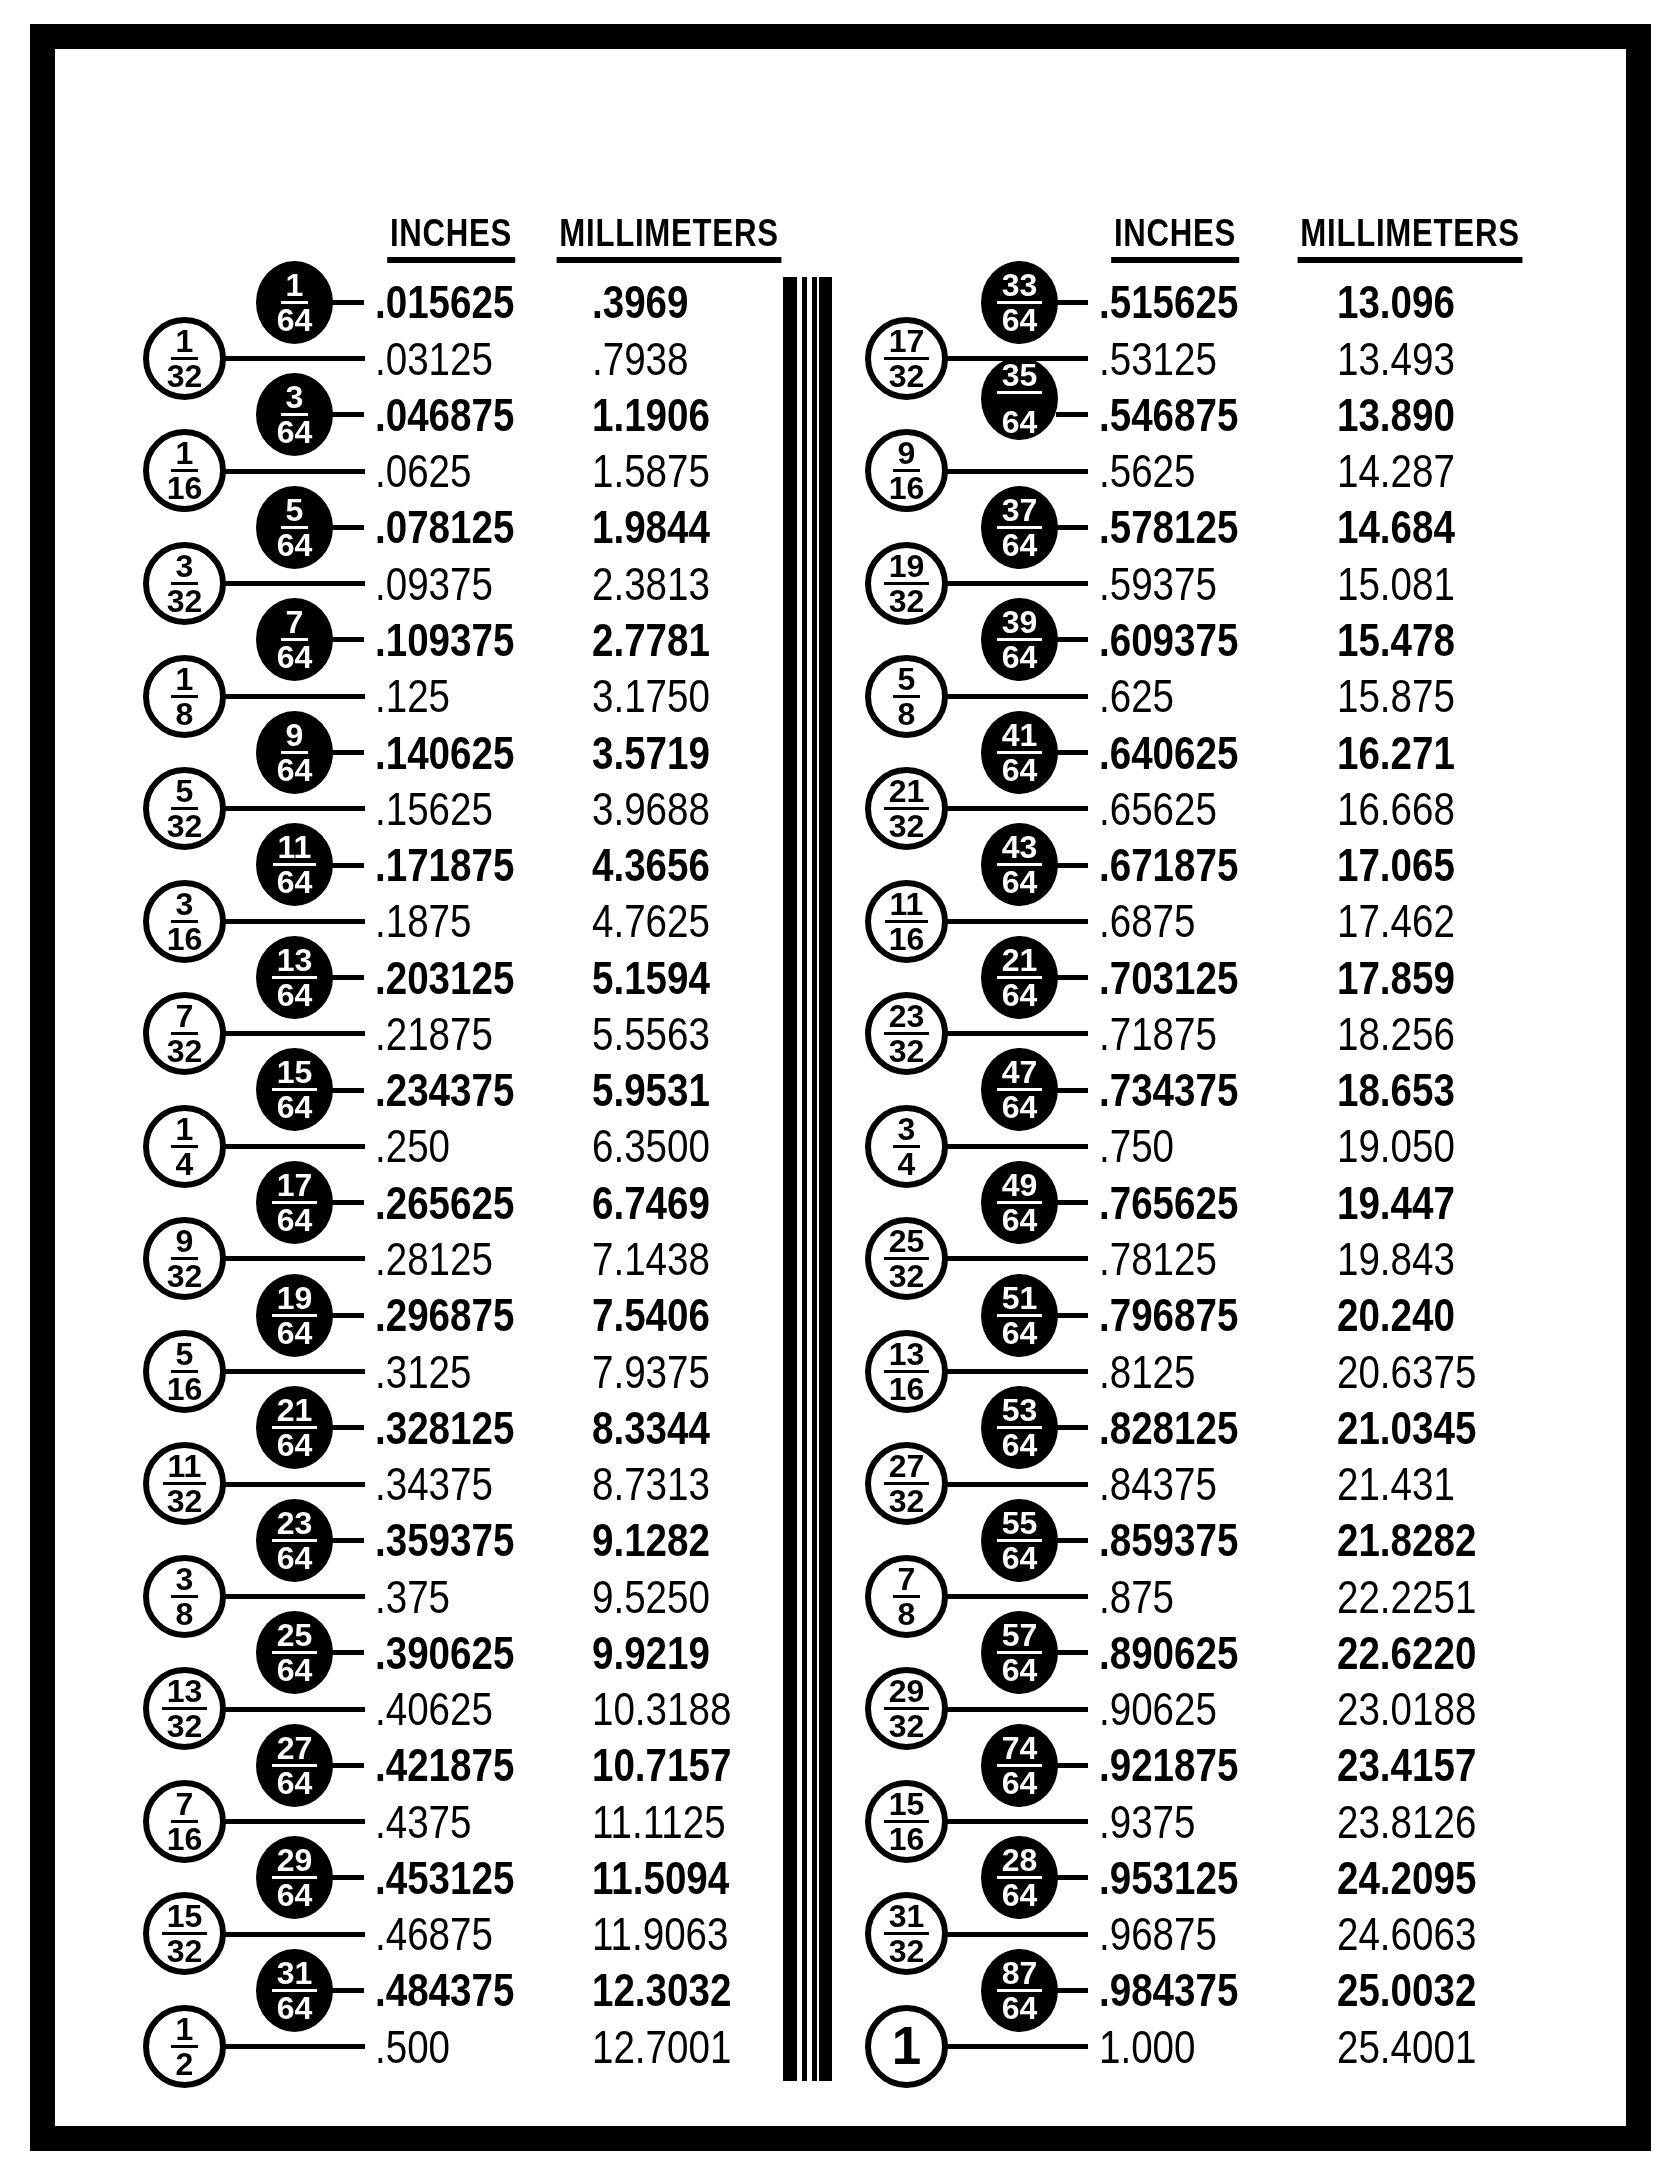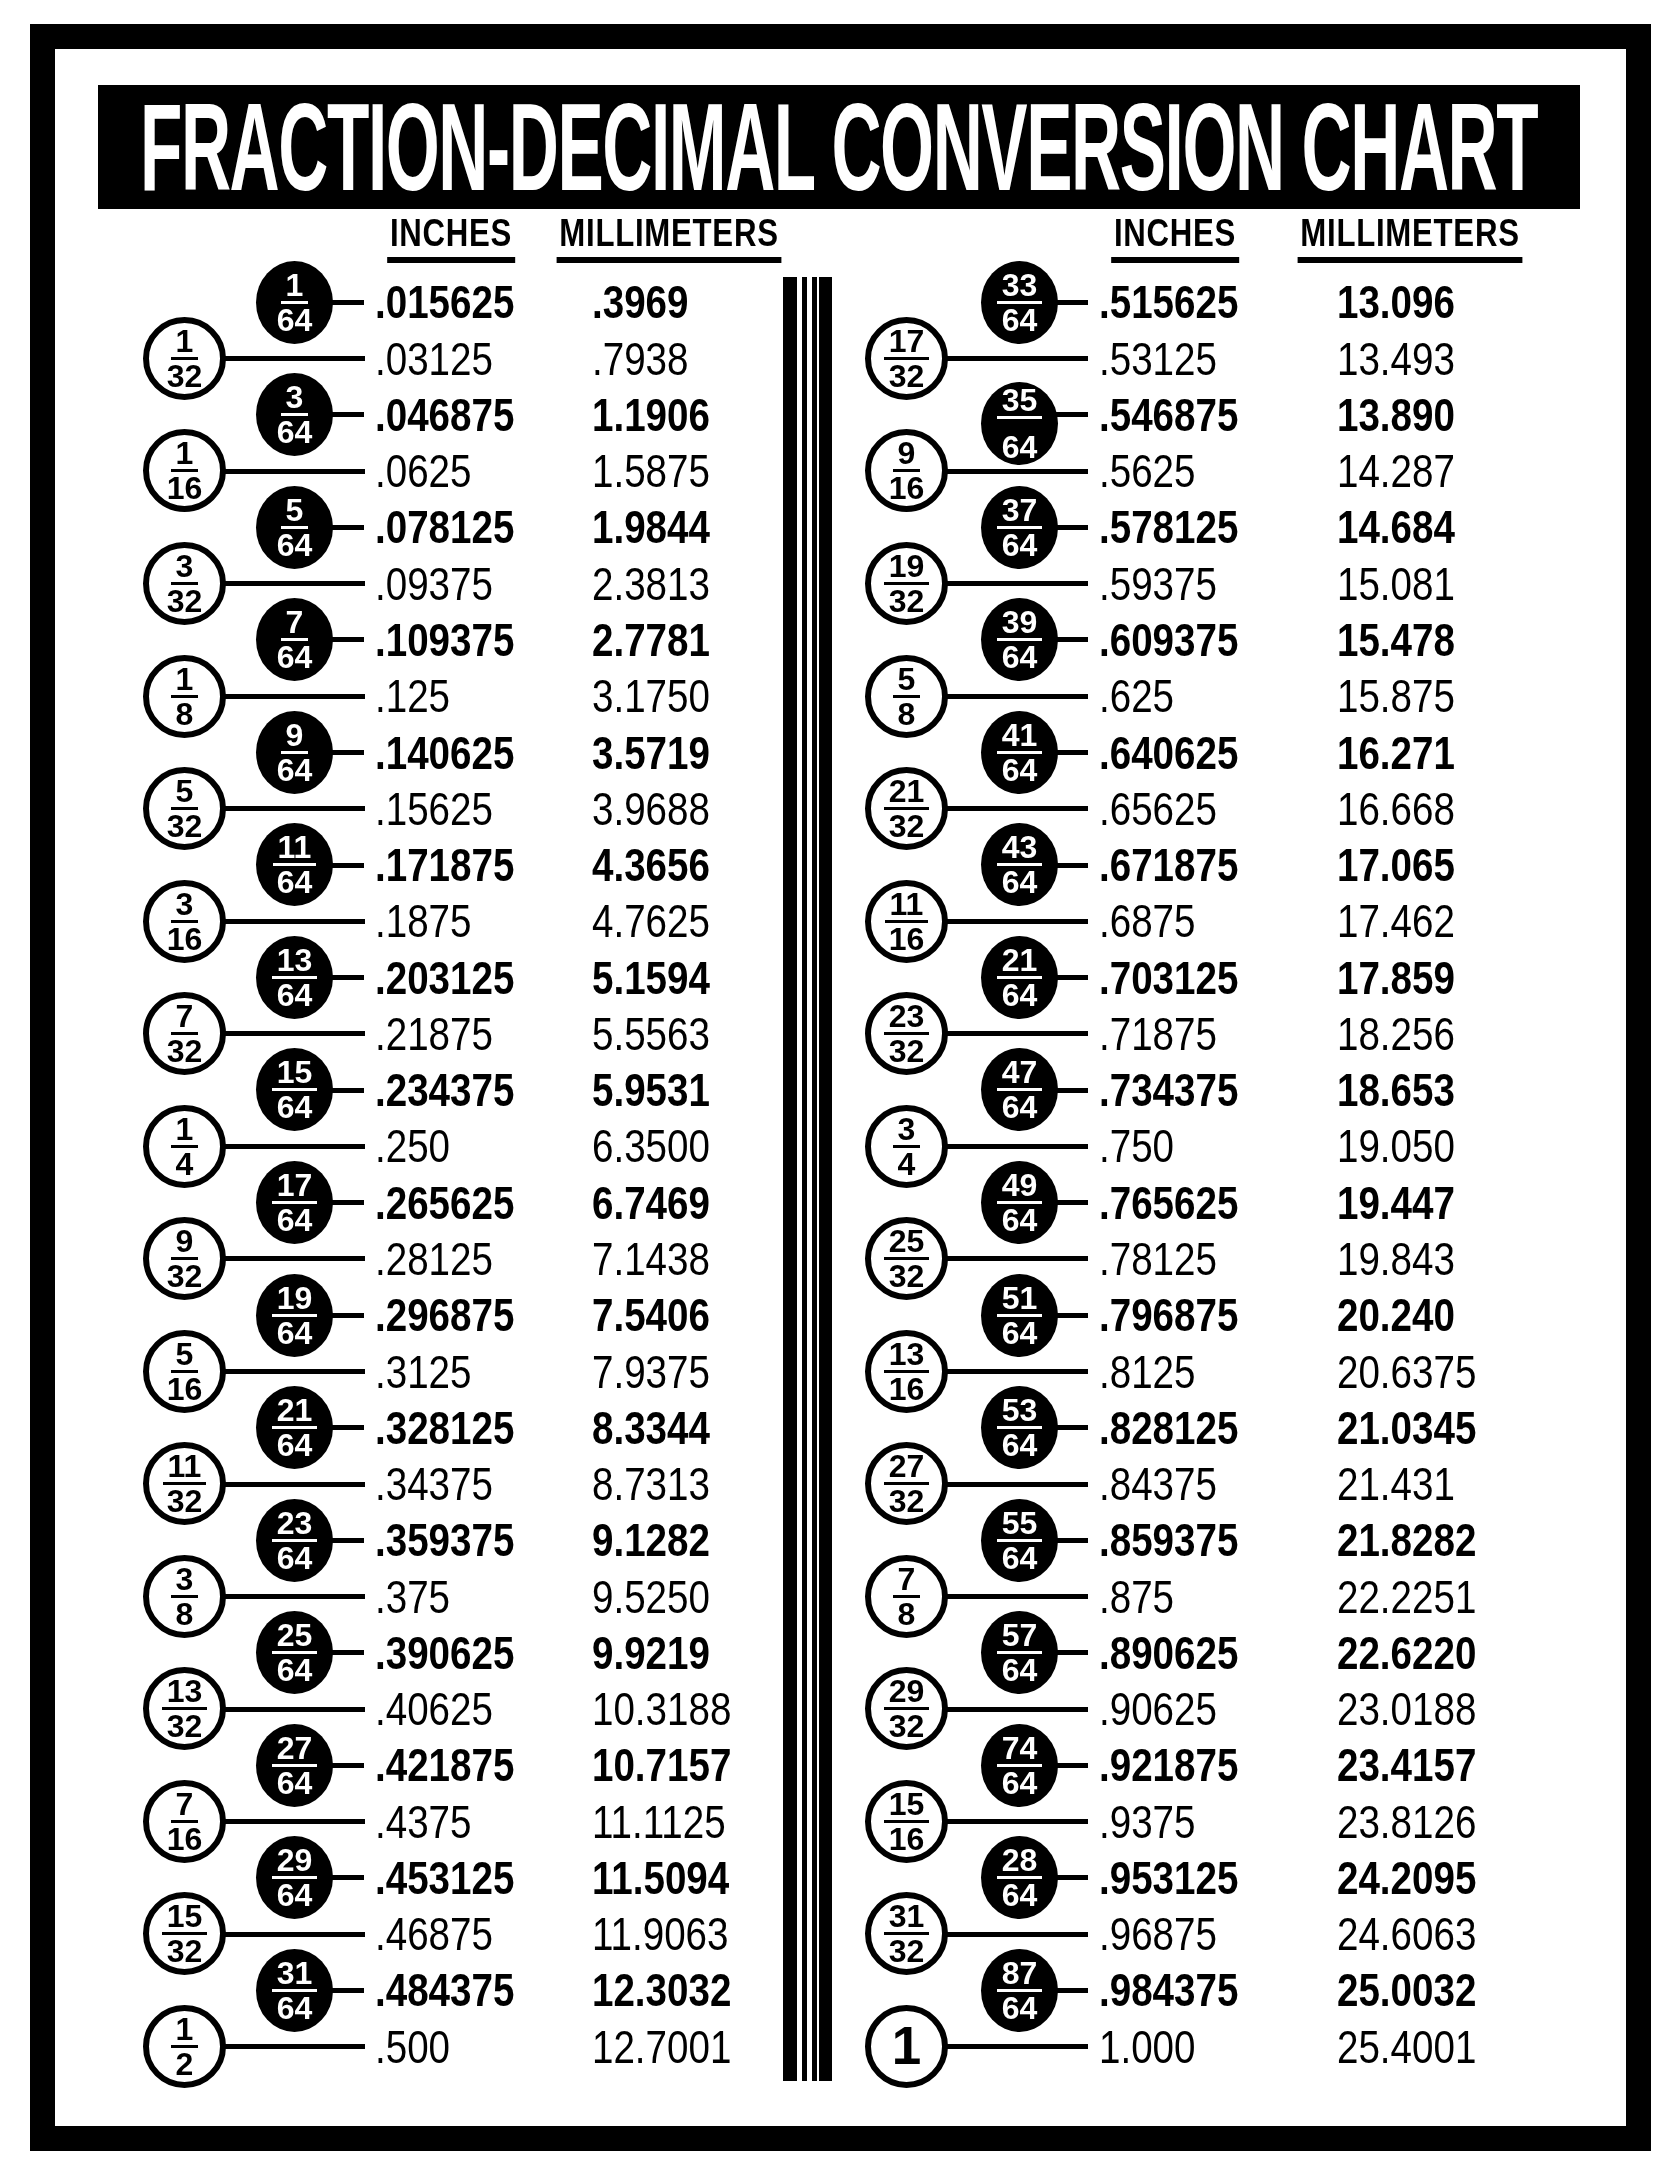--- a/index.html
+++ b/index.html
@@ -88,23 +88,20 @@
     letter-spacing:0px;
   }
   .val.bold{font-weight:bold;}
 </style>
 </head>
 <body>
 
 <div id="page">
   <div class="frame"></div>
 
-  <div class="banner">
-    <div class="title">FRACTION-DECIMAL CONVERSION CHART</div>
-  </div>
 
   <div class="colhead" style="left:451px">INCHES</div>
   <div class="colhead" style="left:669px">MILLIMETERS</div>
   <div class="colhead" style="left:1175px">INCHES</div>
   <div class="colhead" style="left:1410px">MILLIMETERS</div>
 
   <div>
     <div class="divider-bar" style="left:783px;width:13.6px"></div>
     <div class="divider-bar" style="left:802px;width:5.1px"></div>
     <div class="divider-bar" style="left:812px;width:5.1px"></div>
@@ -346,21 +343,21 @@
       <div class="val bold" style="left: 1099px; top: 302px;">.515625</div>
       <div class="val bold" style="left: 1337px; top: 302px;">13.096</div>
       <div class="cline" style="left: 947px; width: 141px; top: 356px;"></div>
       <div class="circle white" style="left: 865px; top: 317px;">
         <span class="num">17</span>
         <span class="den">32</span>
       </div>
       <div class="val" style="left: 1099px; top: 359px;">.53125</div>
       <div class="val" style="left: 1337px; top: 359px;">13.493</div>
       <div class="cline" style="left: 1056px; width: 32px; top: 412px;"></div>
-      <div class="circle black" style="left: 981px; top: 382px; gap: 12px;">
+      <div class="circle black" style="left: 981px; top: 357px; gap: 12px;">
         <span class="num">35</span>
         <span class="den">64</span>
       </div>
       <div class="val bold" style="left: 1099px; top: 415px;">.546875</div>
       <div class="val bold" style="left: 1337px; top: 415px;">13.890</div>
       <div class="cline" style="left: 947px; width: 141px; top: 469px;"></div>
       <div class="circle white" style="left: 865px; top: 429px;">
         <span class="num">9</span>
         <span class="den">16</span>
       </div>

